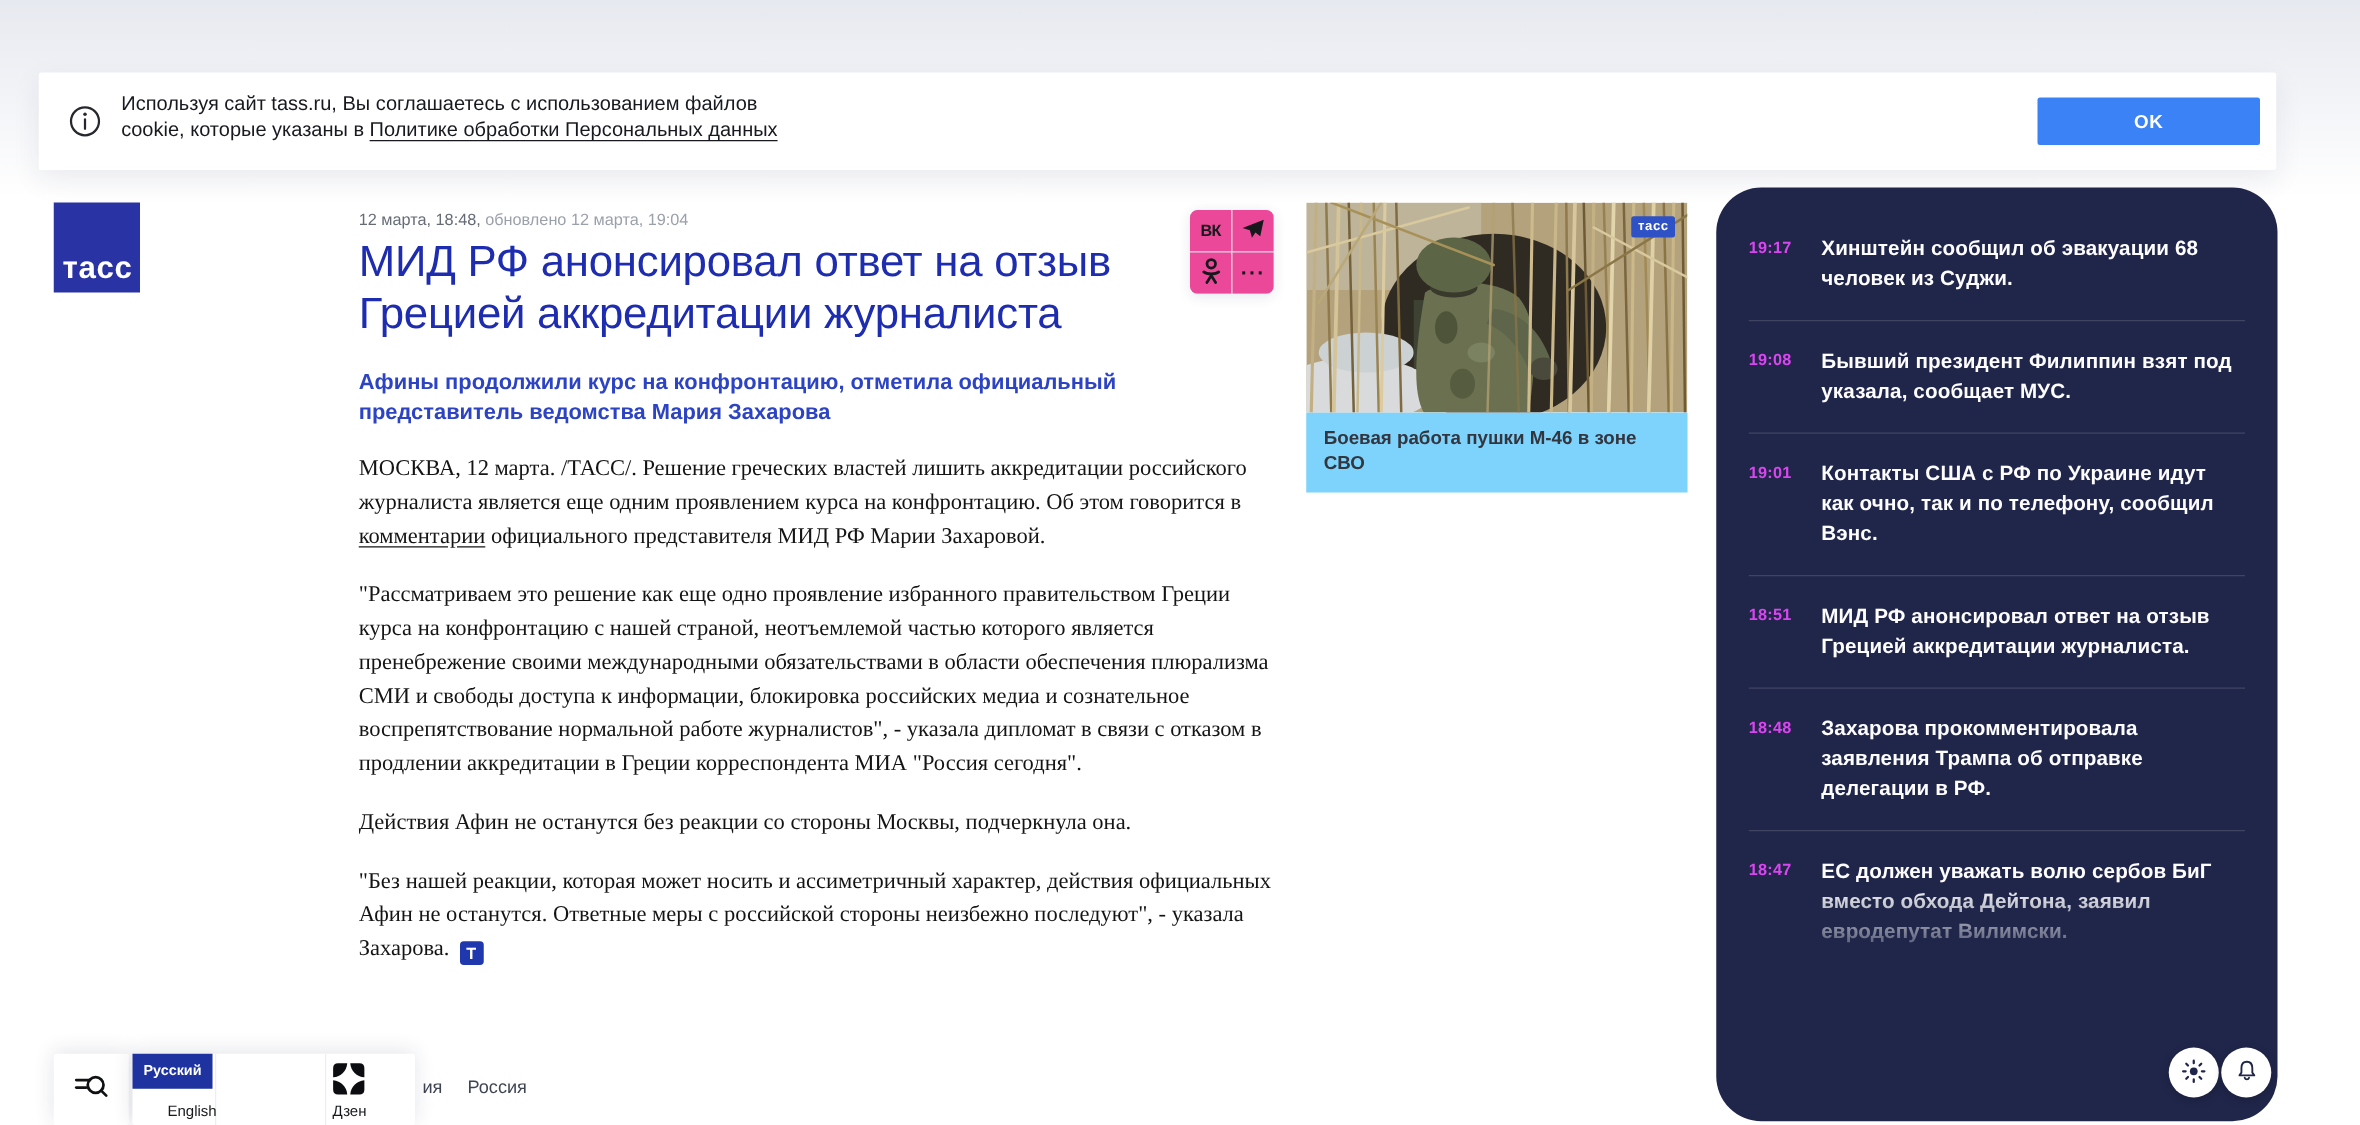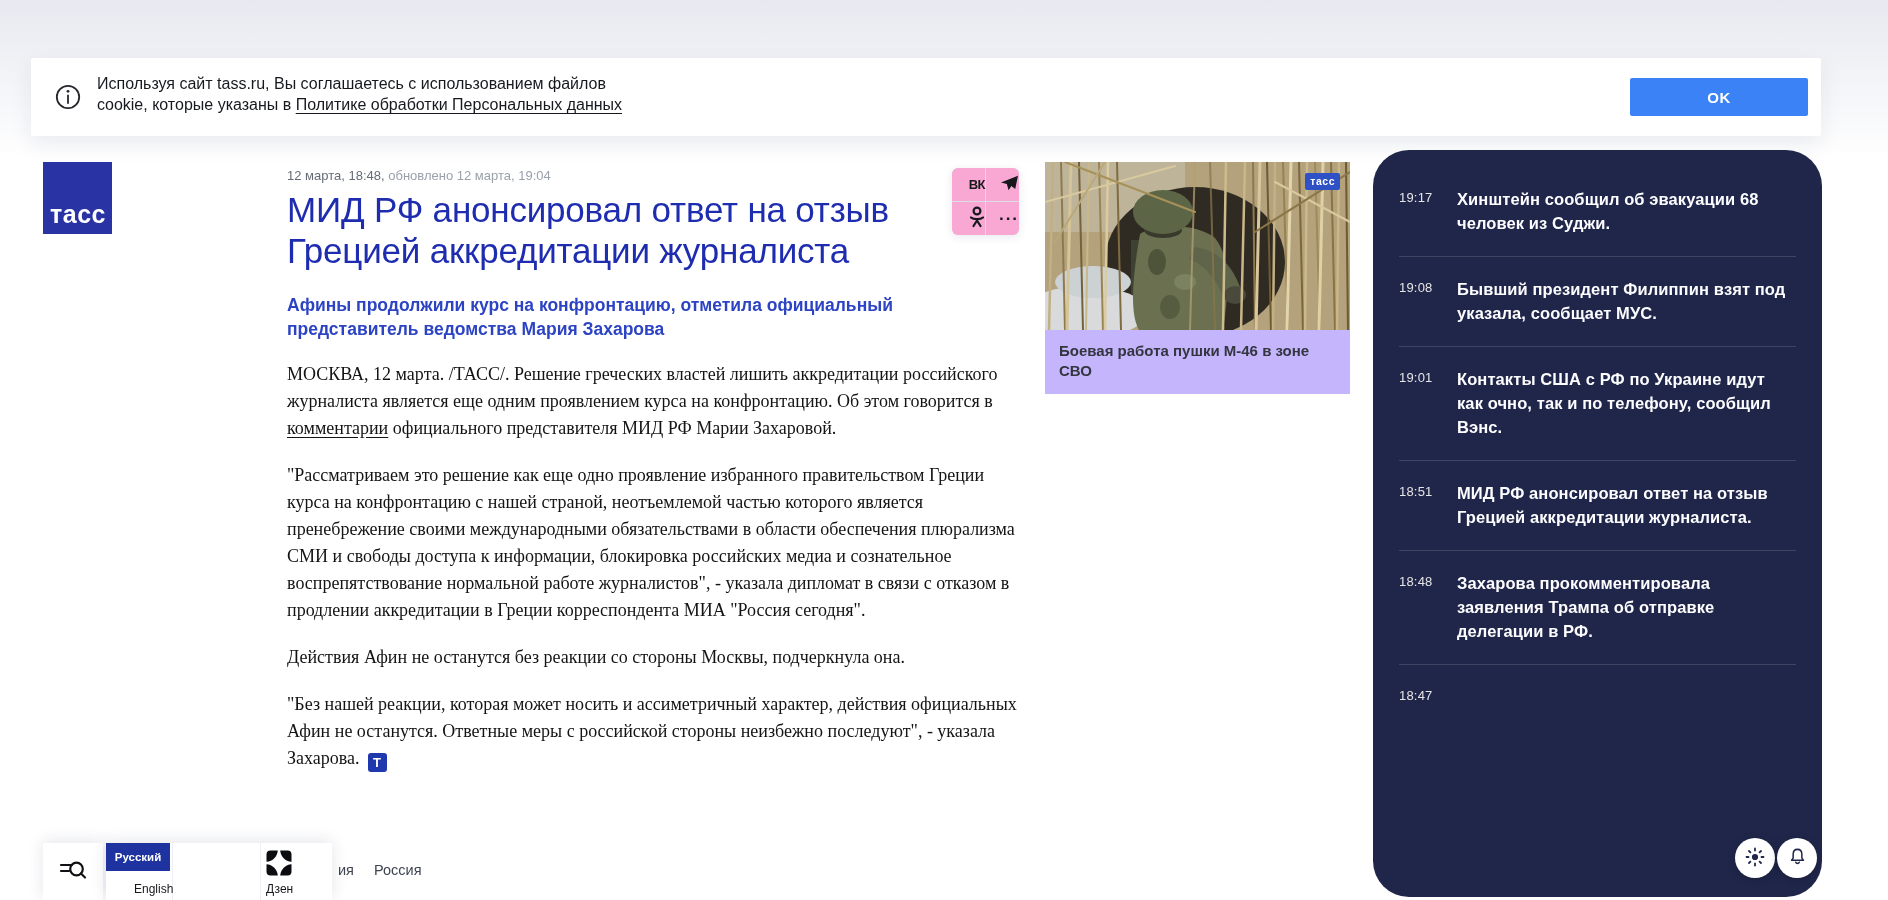--- a/index.html
+++ b/index.html
@@ -45,42 +45,42 @@
     align-items:center;justify-content:center;border-radius:3px;margin-left:8px;
     vertical-align:-3px;cursor:pointer;}
   .tags{left:338px;top:862px;display:flex;gap:20px;font-size:14.5px;color:#3e4452;}
   .tags span{cursor:pointer;}
 
   
   .share{left:952px;top:168px;width:67px;height:67px;display:grid;
     grid-template-columns:33px 33px;grid-template-rows:33px 33px;gap:1px;
     background:#dcdee6;border-radius:6px;overflow:hidden;
     box-shadow:0 2px 10px rgba(30,40,80,.10);}
-  .share .cell{background:#f9a8d4;display:flex;align-items:center;justify-content:flex-end;
+  .share .cell{background:#ec4899;display:flex;align-items:center;justify-content:center;
     border:none;padding:0;cursor:pointer;}
   .more-glyph{font-size:17px;font-weight:bold;color:#17181c;letter-spacing:1px;line-height:10px;}
   .vk-glyph{font-size:13px;font-weight:bold;color:#17181c;letter-spacing:-.5px;}
 
   
   .video-card{left:1045px;top:162px;width:305px;}
   .video-img{position:relative;width:305px;height:168px;overflow:hidden;cursor:pointer;}
   .video-img svg{display:block;}
   .watermark{position:absolute;top:11px;right:10px;background:#2e51c6;color:#fff;
     font-size:10.5px;font-weight:bold;padding:2px 5px 3px;border-radius:2px;letter-spacing:.5px;}
-  .video-caption{background:#c4b5fd;padding:11px 14px 13px;font-size:15px;line-height:20px;
+  .video-caption{background:#7dd3fc;padding:11px 14px 13px;font-size:15px;line-height:20px;
     font-weight:bold;color:#33353f;}
 
   
   .sidebar{left:1373px;top:150px;width:449px;height:747px;background:#20264a;
     border-radius:36px;}
   .feed{padding-top:16px;}
   .feed-row{display:flex;padding:21px 26px;position:relative;cursor:pointer;}
   .feed-row + .feed-row::before{content:"";position:absolute;top:0;left:26px;right:26px;
     height:1px;background:rgba(255,255,255,.14);}
-  .feed-time{width:44px;flex:none;font-size:13px;font-weight:normal;color:#e5e5e5;
+  .feed-time{width:44px;flex:none;font-size:13px;font-weight:bold;color:#d946ef;
     padding-top:3px;letter-spacing:.2px;}
   .feed-text{margin-left:14px;font-size:16.5px;line-height:24px;font-weight:bold;
     color:#fdfdff;width:332px;letter-spacing:.1px;}
   .feed-row.fading .feed-text{
     -webkit-mask-image:linear-gradient(180deg,#000 32%,rgba(0,0,0,.25) 100%);
     mask-image:linear-gradient(180deg,#000 32%,rgba(0,0,0,.25) 100%);}
   .fab{width:40px;height:40px;border-radius:50%;background:#fff;display:flex;
     align-items:center;justify-content:center;border:none;cursor:pointer;
     box-shadow:0 2px 8px rgba(0,0,0,.18);}
   .fab-sun{left:1735px;top:838px;}
@@ -244,20 +244,21 @@
     <div class="feed-row">
       <span class="feed-time">18:51</span>
       <span class="feed-text">МИД РФ анонсировал ответ на отзыв Грецией аккредитации журналиста.</span>
     </div>
     <div class="feed-row">
       <span class="feed-time">18:48</span>
       <span class="feed-text">Захарова прокомментировала заявления Трампа об отправке делегации в РФ.</span>
     </div>
     <div class="feed-row fading">
       <span class="feed-time">18:47</span>
+      <span class="feed-text">ЕС должен уважать волю сербов БиГ вместо обхода Дейтона, заявил евродепутат Вилимски.</span>
     </div>
   </div>
 </div>
 
 <button class="abs fab fab-sun">
   <span>
     <svg width="20" height="20" viewBox="0 0 20 20" stroke="#20264a" stroke-width="1.8" stroke-linecap="round" fill="none">
       <circle cx="10" cy="10" r="3.1" fill="#20264a" stroke="none"></circle>
       <path d="M10 1.5 V3.5 M10 16.5 V18.5 M1.5 10 H3.5 M16.5 10 H18.5 M4 4 L5.4 5.4 M14.6 14.6 L16 16 M16 4 L14.6 5.4 M5.4 14.6 L4 16"></path>
     </svg>

